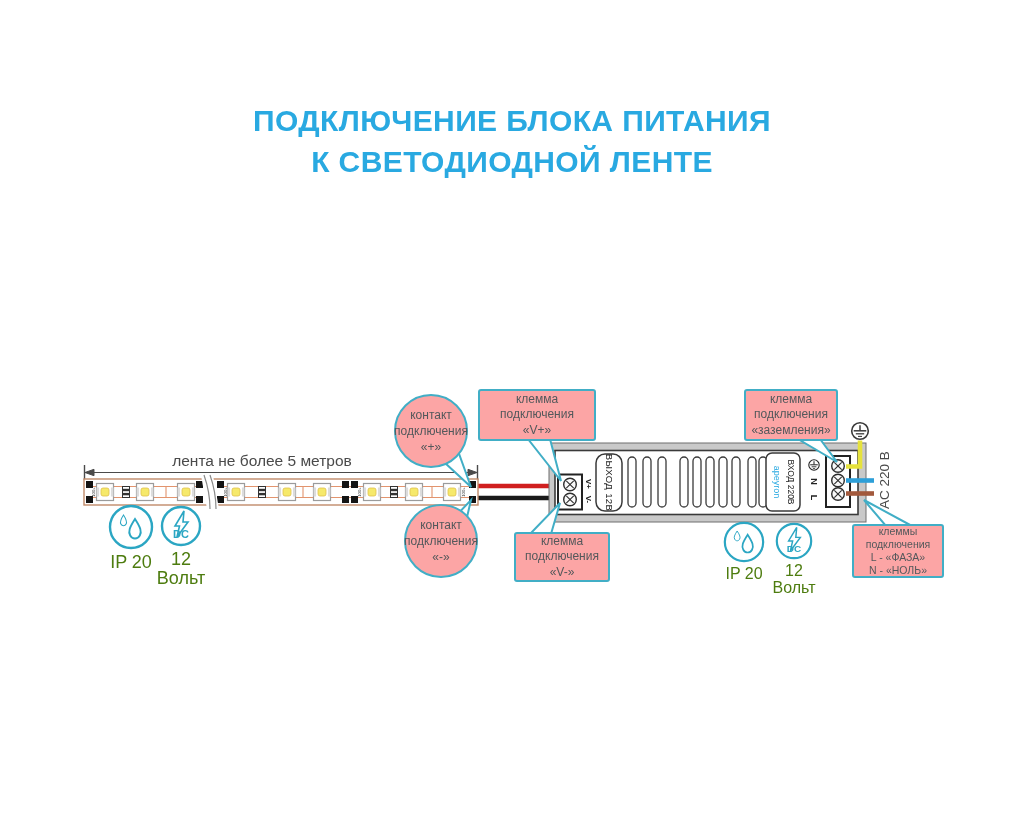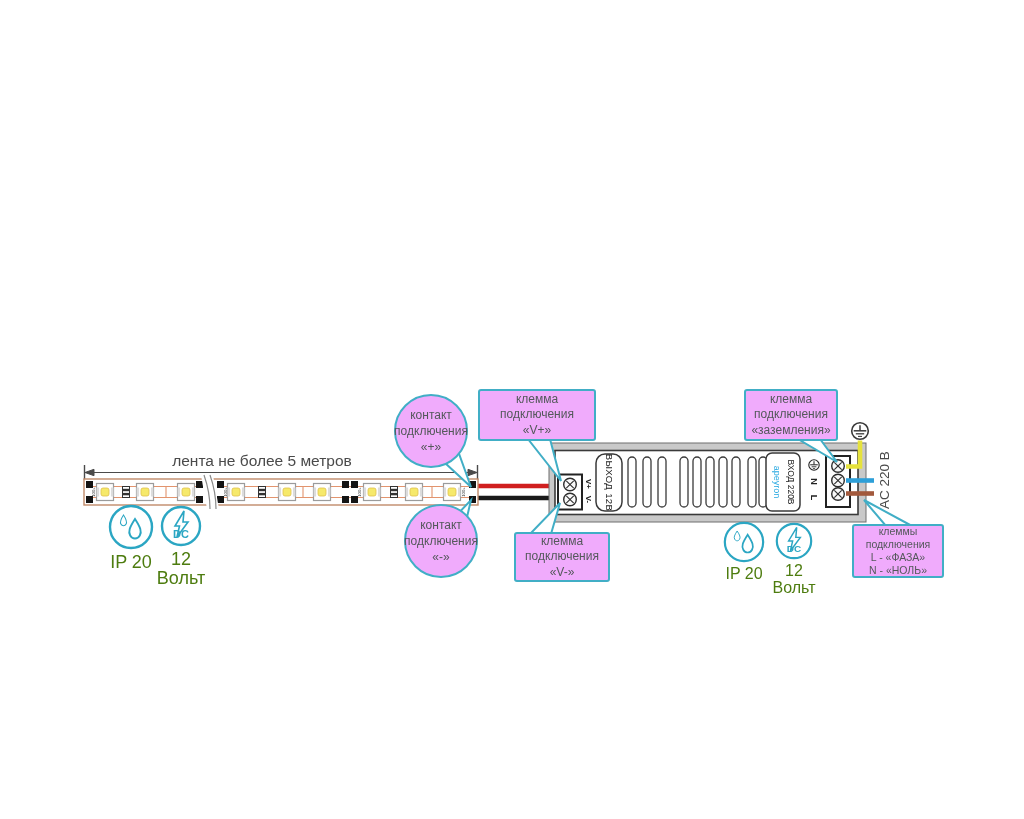--- a/index.html
+++ b/index.html
@@ -7,21 +7,21 @@
   .page{position:relative;width:1024px;height:819px;background:#fff;overflow:hidden;}
   .pre{white-space:pre-line;}
   .title{
     position:absolute;left:0;top:100px;width:1024px;
     text-align:center;font-size:30px;font-weight:700;line-height:1.37;
     color:#29a9e1;letter-spacing:.4px;white-space:pre-line;
   }
   svg text{font-family:"Liberation Sans",sans-serif;}
   
   .callout{
-    position:absolute;box-sizing:border-box;background:#f0abfc;
+    position:absolute;box-sizing:border-box;background:#fca5a5;
     border:2px solid #41aec6;border-radius:3px;
     display:flex;align-items:center;justify-content:center;text-align:center;
     color:#54585b;z-index:3;
   }
   .callout.rect{font-size:12px;line-height:1.28;}
   .callout.small{font-size:10.5px;line-height:1.26;}
   .callout.circle{border-radius:50%;font-size:12px;line-height:1.35;}
   .co-vplus{left:478px;top:389px;width:118px;height:52px;}
   .co-ground{left:744px;top:389px;width:94px;height:52px;font-size:11.5px;}
   .co-vminus{left:514px;top:532px;width:96px;height:50px;}
@@ -36,20 +36,22 @@
   .b-dc-left{left:146px;top:505px;width:70px;}
   .b-ip-right{left:709px;top:521px;width:70px;}
   .b-dc-right{left:759px;top:522px;width:70px;}
   .diagram{position:absolute;left:0;top:0;z-index:1;}
 </style>
 </head>
 <body>
 
 <div class="page">
 
+  <div class="title">ПОДКЛЮЧЕНИЕ БЛОКА ПИТАНИЯ
+К СВЕТОДИОДНОЙ ЛЕНТЕ</div>
 
   <svg class="diagram" width="1024" height="819" viewBox="0 0 1024 819">
     <defs>
       <g id="led">
         <rect x="-8.5" y="-8.5" width="17" height="17" fill="#fff" stroke="#9b9b9b" stroke-width="1.2"></rect>
         <rect x="-8.5" y="-4.5" width="2.6" height="9" fill="#dcdcdc"></rect>
         <rect x="5.9" y="-4.5" width="2.6" height="9" fill="#dcdcdc"></rect>
         <rect x="-4" y="-4" width="8" height="8" rx="2" fill="#f6e96a" stroke="#dfc04c" stroke-width="0.8"></rect>
       </g>
       <g id="res">

